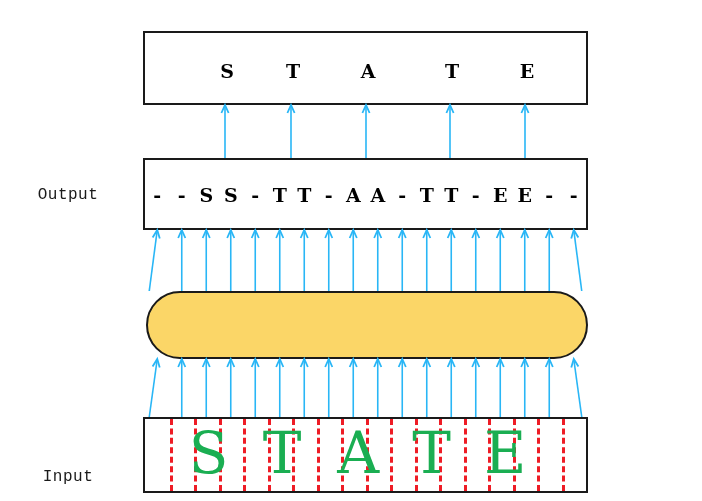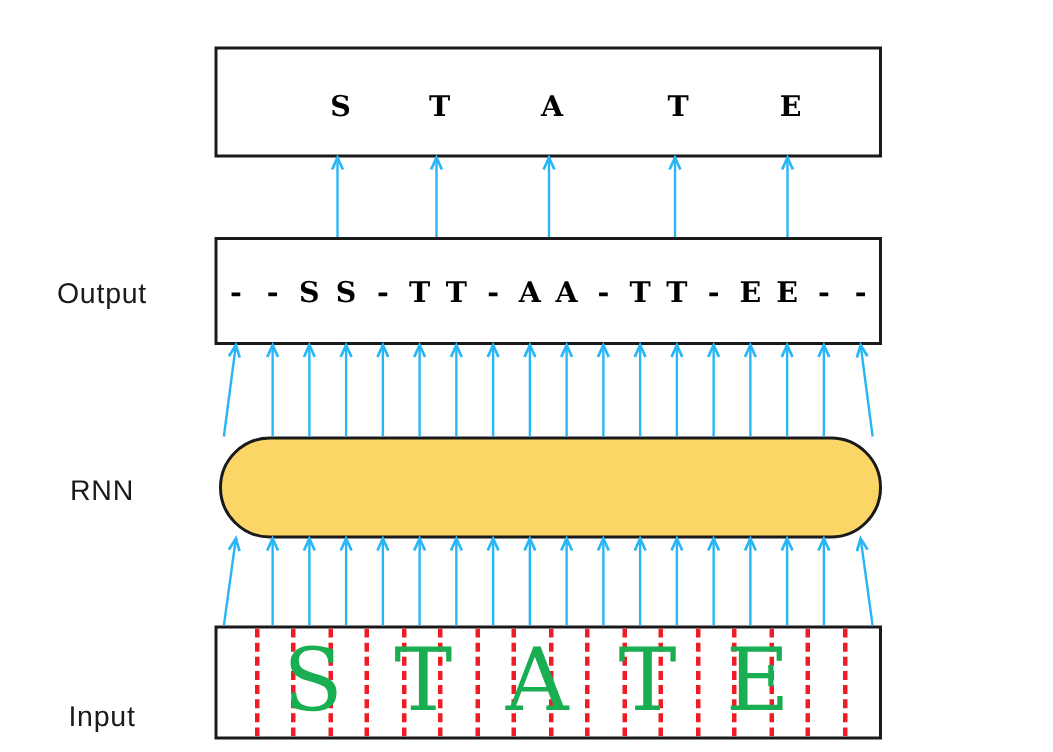--- a/index.html
+++ b/index.html
@@ -14,22 +14,22 @@
     position: relative;
     width: 702px;
     height: 501px;
     background: #ffffff;
     overflow: hidden;
   }
 
   
   .row-label {
     position: absolute;
-    font-family: Liberation Sans, sans-serif;
-    font-size: 19px;
+    font-family: Liberation Mono, monospace;
+    font-size: 16px;
     color: #1a1a1a;
     letter-spacing: 0.5px;
     white-space: nowrap;
     text-align: center;
     width: 120px;
     left: 8px;
   }
 
   
   .box {
@@ -128,21 +128,20 @@
     width: 702px; height: 501px;
     pointer-events: none;
   }
 </style>
 </head>
 <body>
 
 <div id="canvas">
 
   <div class="row-label" id="label-output" style="top: 186px;">Output</div>
-  <div class="row-label" id="label-rnn" style="top: 317px;">RNN</div>
   <div class="row-label" id="label-input" style="top: 468px;">Input</div>
 
   <div class="box" id="top-box">
     <div id="top-seq" style="display: block;">
         <span class="glyph" style="position: absolute; left: 72px; top: 27px; width: 20px;">S</span>
         <span class="glyph" style="position: absolute; left: 138px; top: 27px; width: 20px;">T</span>
         <span class="glyph" style="position: absolute; left: 213px; top: 27px; width: 20px;">A</span>
         <span class="glyph" style="position: absolute; left: 297px; top: 27px; width: 20px;">T</span>
         <span class="glyph" style="position: absolute; left: 372px; top: 27px; width: 20px;">E</span>
       </div>

